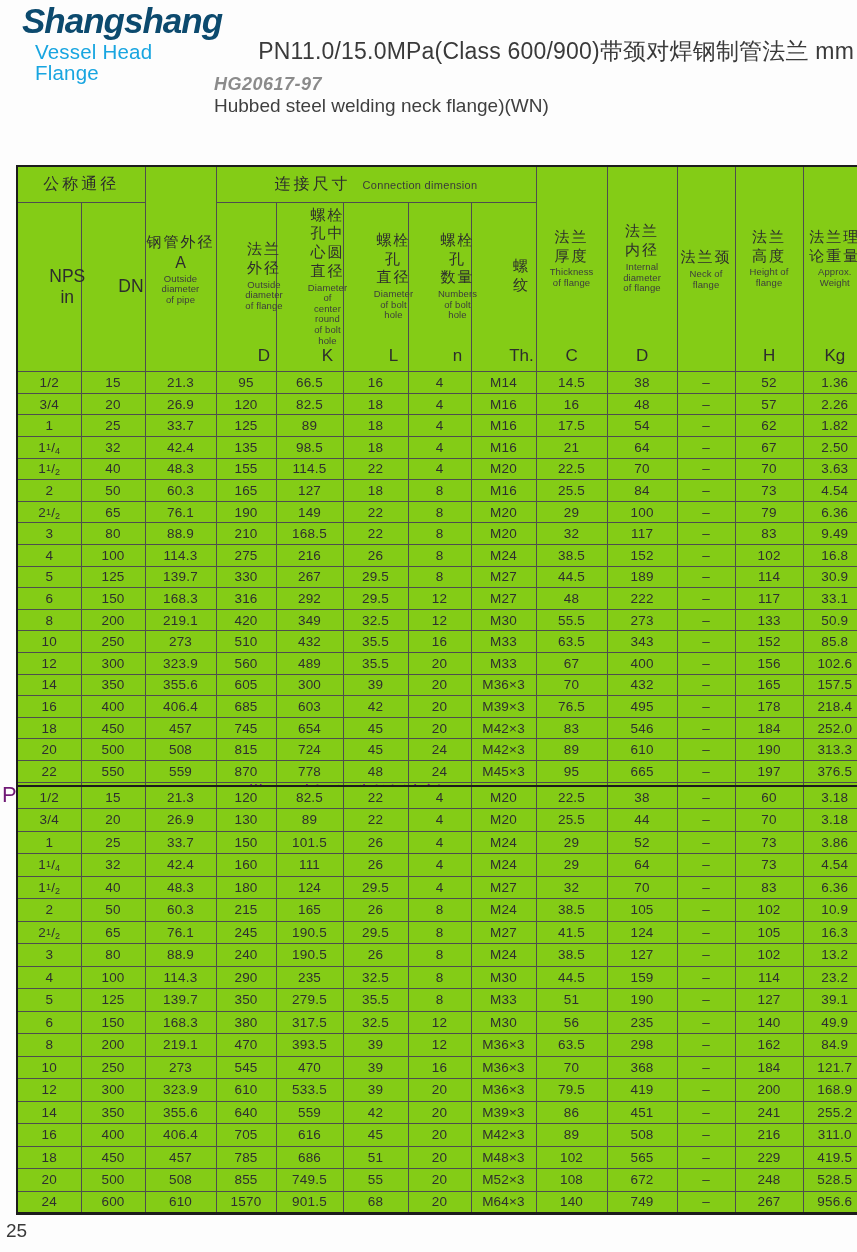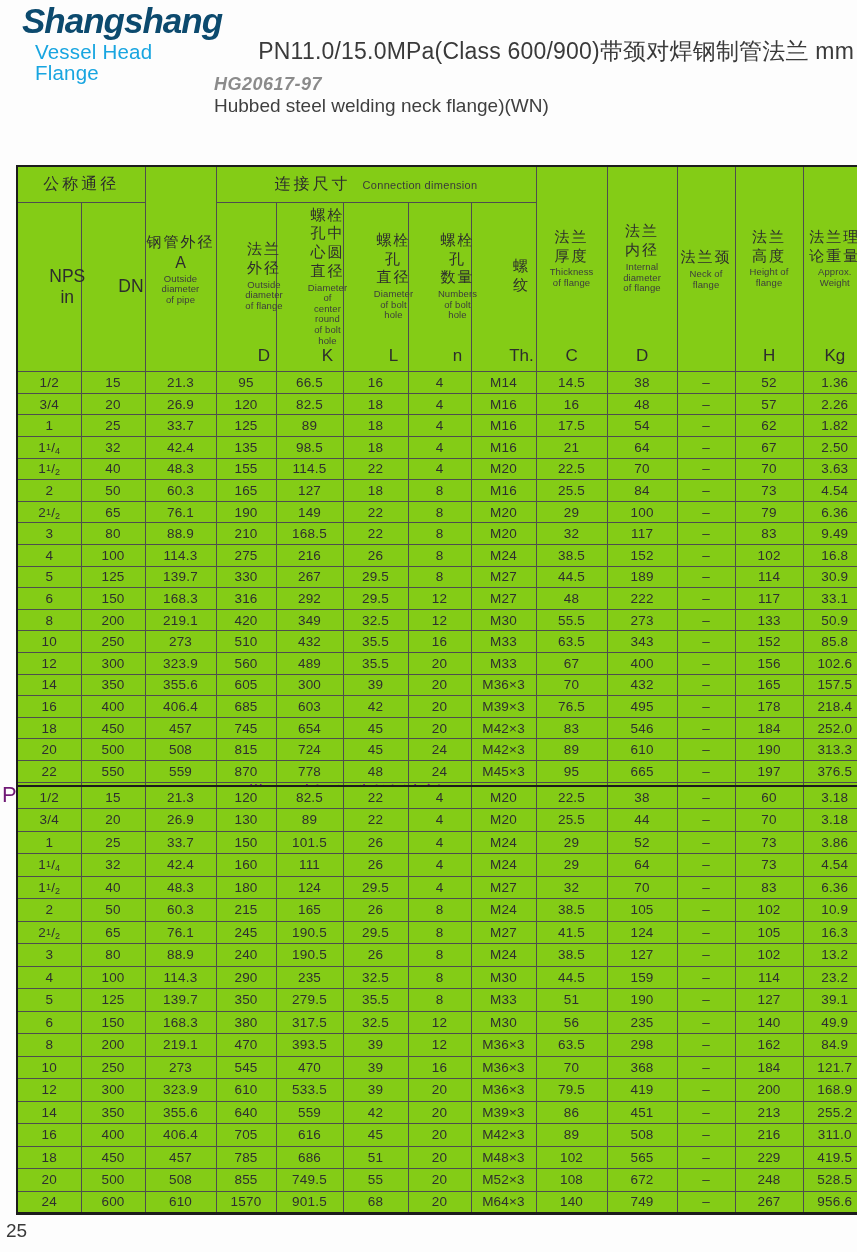--- a/index.html
+++ b/index.html
@@ -779,21 +779,21 @@
           <td>350</td>
           <td>355.6</td>
           <td>640</td>
           <td>559</td>
           <td>42</td>
           <td>20</td>
           <td>M39×3</td>
           <td>86</td>
           <td>451</td>
           <td>–</td>
-          <td>213</td>
+          <td>241</td>
           <td>255.2</td>
         </tr>
         <tr>
           <td>16</td>
           <td>400</td>
           <td>406.4</td>
           <td>705</td>
           <td>616</td>
           <td>45</td>
           <td>20</td>

